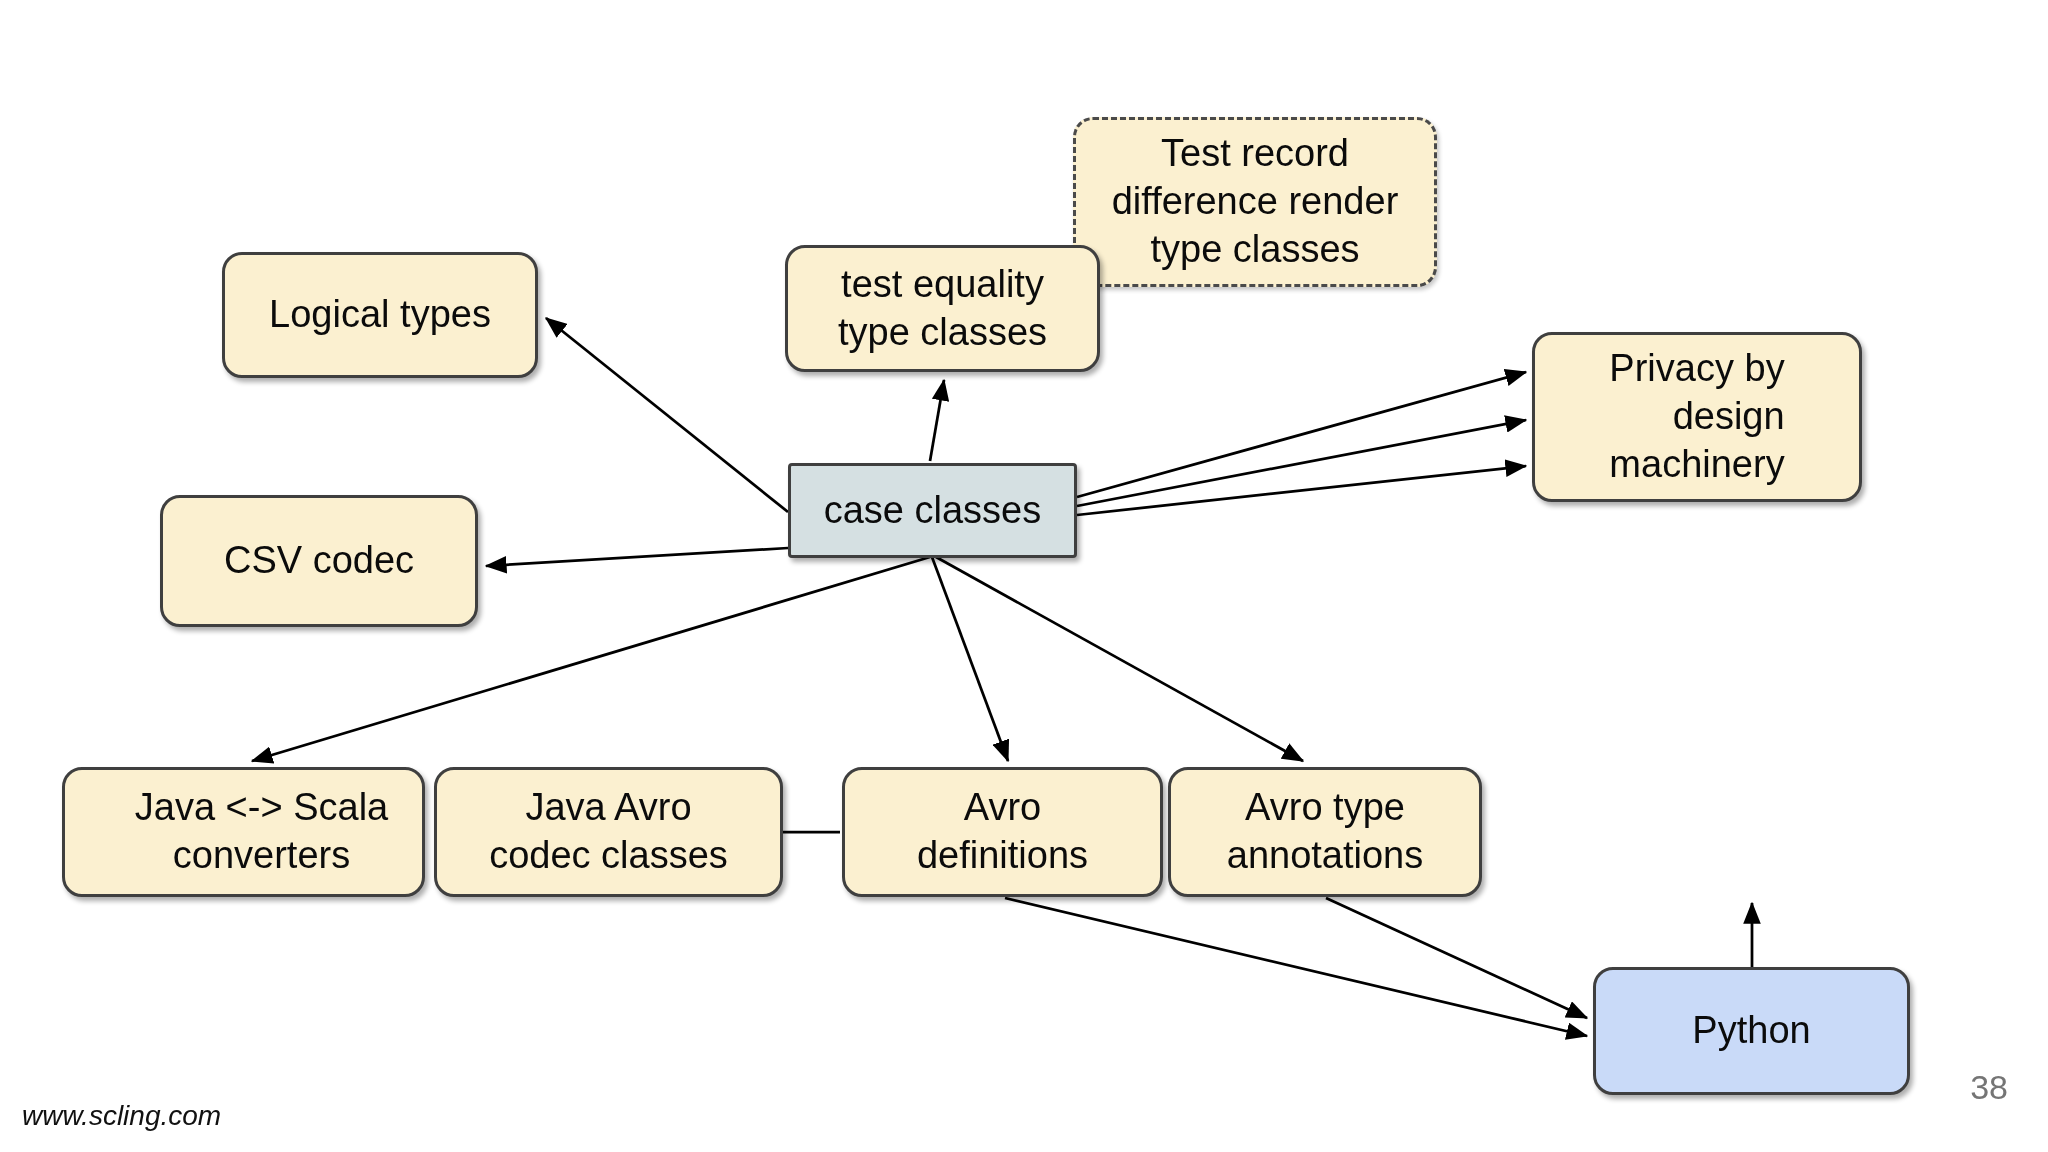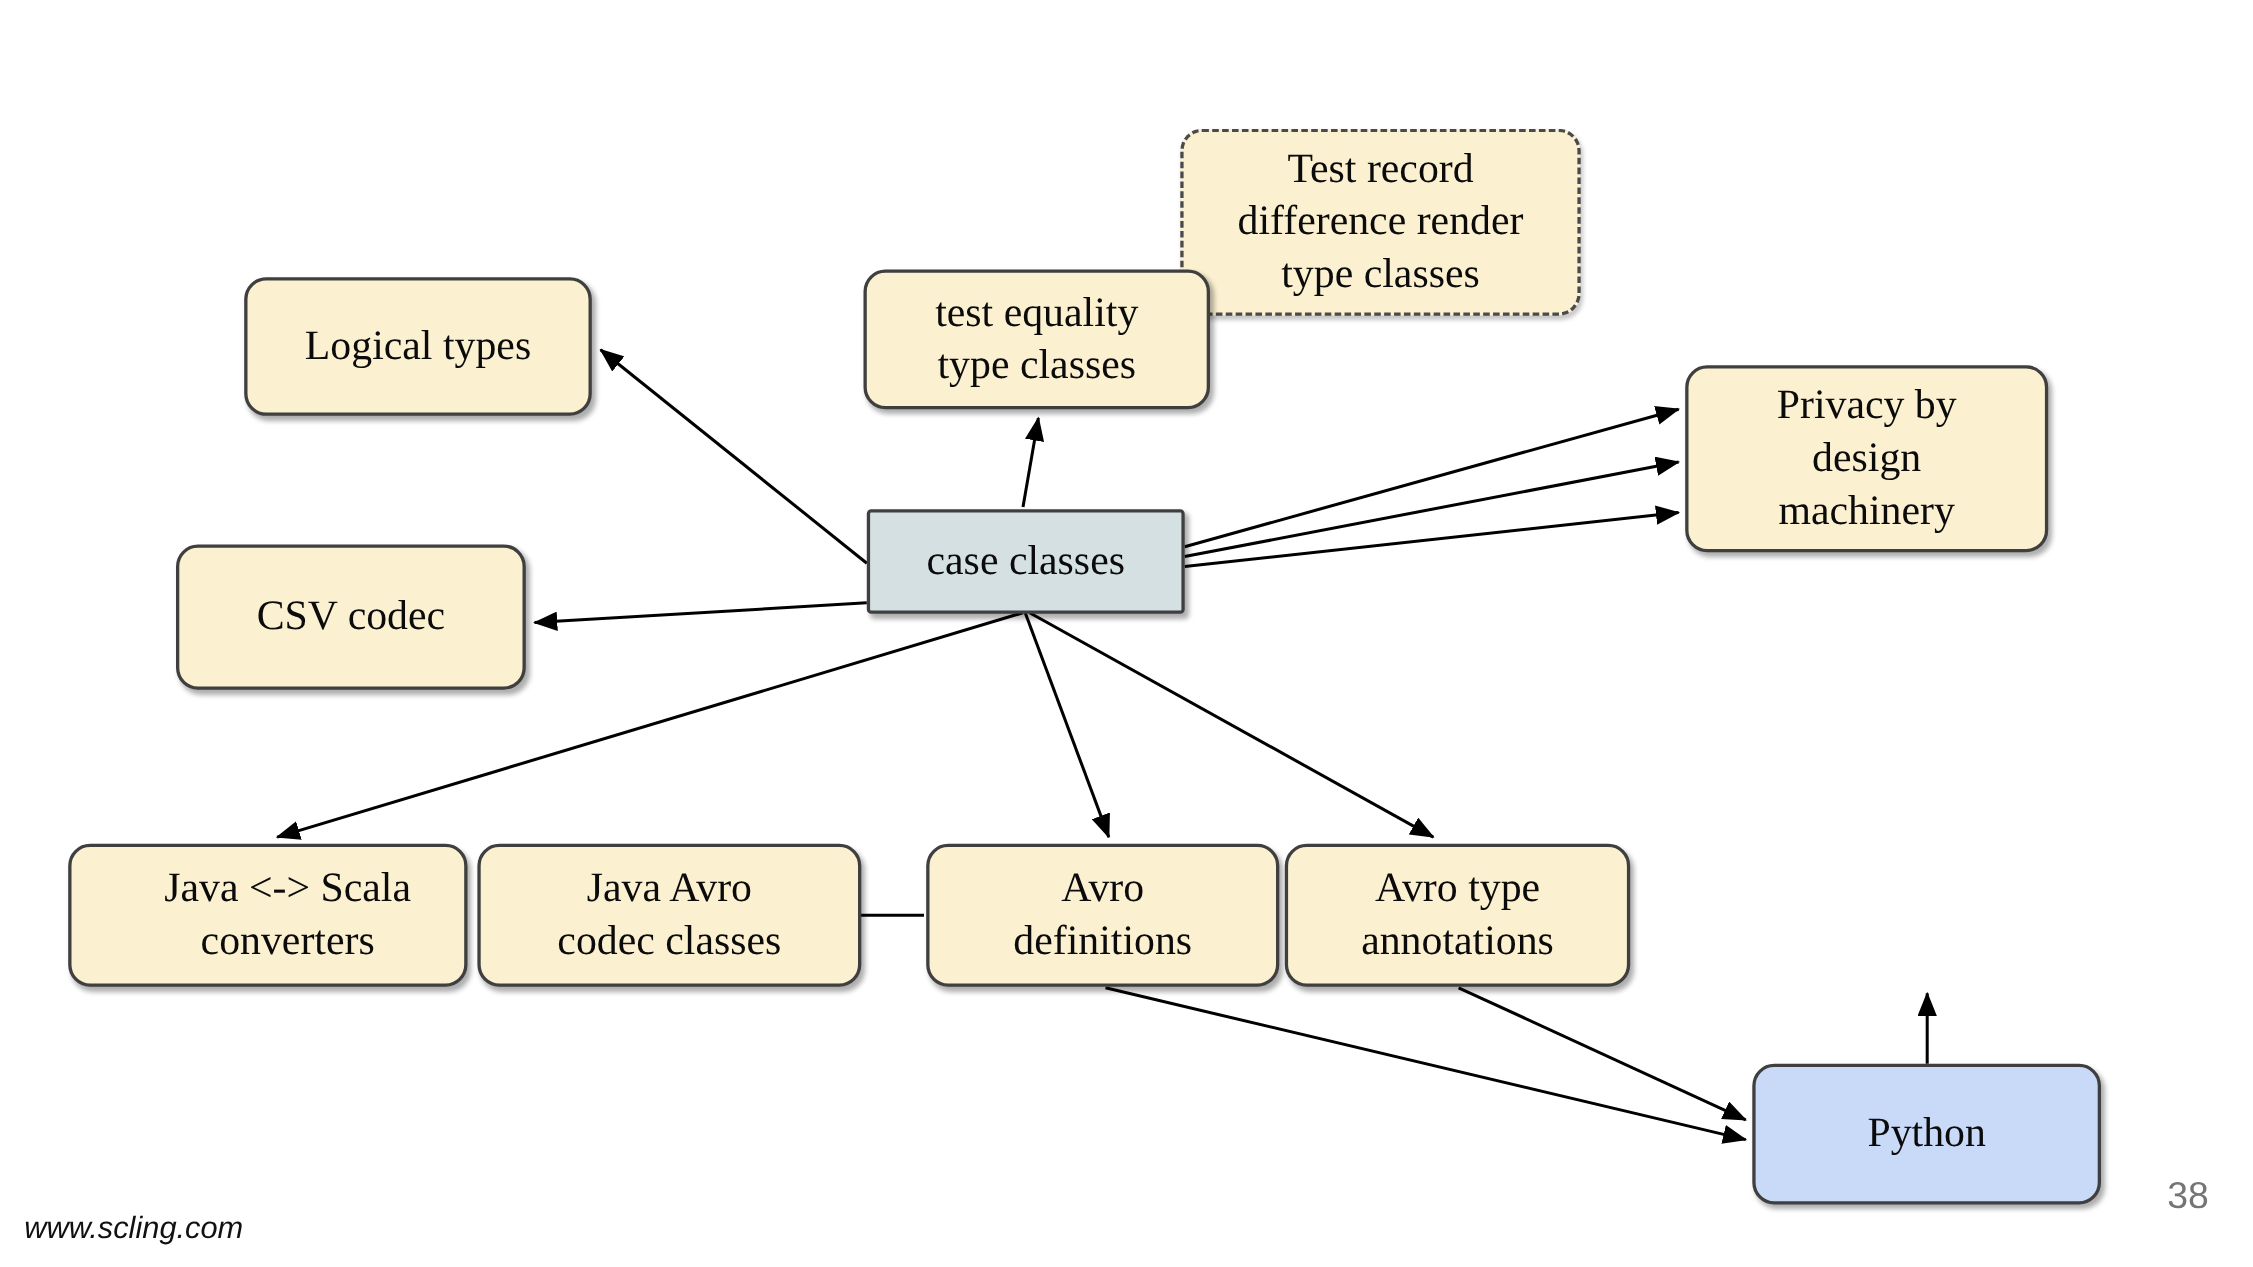--- a/index.html
+++ b/index.html
@@ -35,21 +35,20 @@
     justify-content: center;
     text-align: center;
     white-space: pre-line;
     font-size: 38px;
     line-height: 1.26;
     color: #0b0b0b;
     background: #fbf0d0;
     border: 3px solid #3f3f3f;
     border-radius: 20px;
     box-shadow: 3px 4px 5px rgba(0,0,0,0.32);
-    font-family: Liberation Serif, serif;
   }
   .node.dashed {
     border-style: dashed;
     border-color: #4a4a4a;
     z-index: 1;
     box-shadow: 2px 3px 4px rgba(0,0,0,0.22);
   }
   .node.case  { background: #d5e0e2; }
   .node.blue  { background: #c9daf8; }
   .footer {
@@ -99,21 +98,21 @@
 
   <div class="node dashed" style="left:1073px; top:117px; width:364px; height:170px;">Test record
 difference render
 type classes</div>
 
   <div class="node" style="left:222px; top:252px; width:316px; height:126px;">Logical types</div>
 
   <div class="node" style="left:785px; top:245px; width:315px; height:127px;">test equality
 type classes</div>
 
-  <div class="node" style="left:1532px; top:332px; width:330px; height:170px;">Privacy by
+  <div class="node" style="left:1532px; top:332px; width:330px; height:170px;text-align:right;">Privacy by
 design
 machinery</div>
 
   <div class="node case" style="left:788px; top:463px; width:289px; height:95px; border-radius:4px;">case classes</div>
 
   <div class="node" style="left:160px; top:495px; width:318px; height:132px;">CSV codec</div>
 
   <div class="node" style="left:62px; top:767px; width:363px; height:130px;padding-left:36px;">Java &lt;-&gt; Scala
 converters</div>
 

